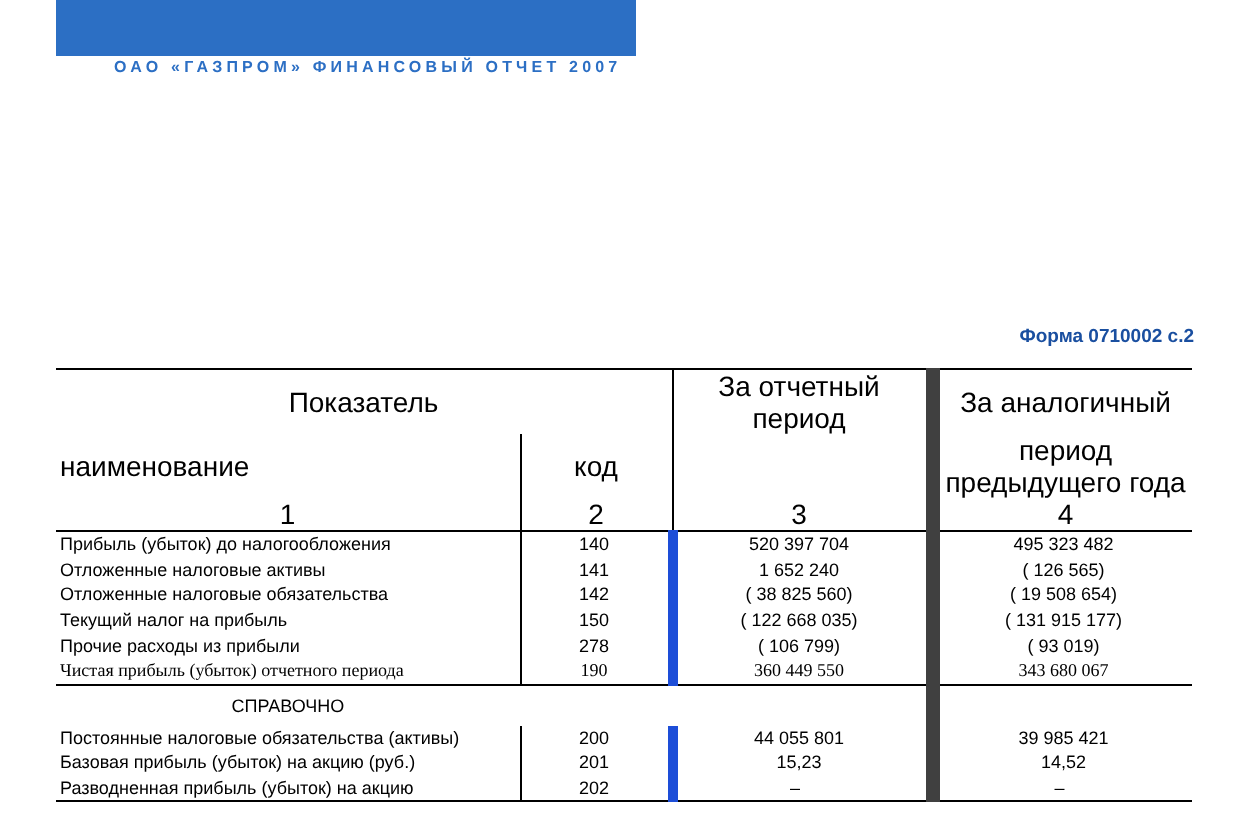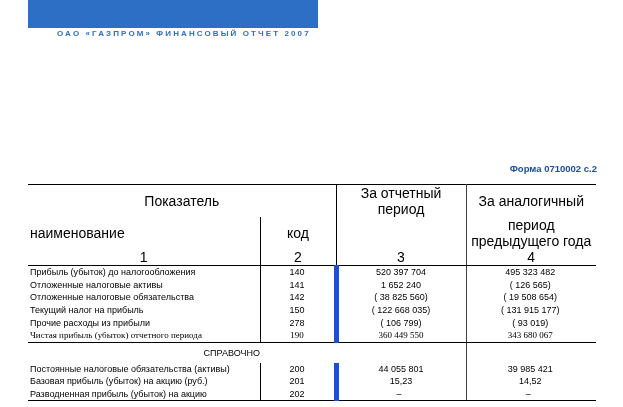--- a/index.html
+++ b/index.html
@@ -85,21 +85,21 @@
   .hdr-row td {
     height: 13px;
     text-align: center;
     font-size: 14px;
   }
   .hdr-row td.lbl-left {
     text-align: left;
     padding-left: 2px;
   }
   .vline-l { border-left: 1px solid #000; }
-  .vline-r { border-right: 1px solid #404040; }
+  .vline-r { border-right: 7px solid #404040; }
 
   .data-row td {
     height: 12.6px;
     font-size: 9px;
   }
   .data-row td.name {
     text-align: left;
     padding-left: 2px;
     white-space: nowrap;
   }
@@ -114,21 +114,21 @@
     white-space: nowrap;
     padding-left: 16px;
   }
   .data-row td.num.dash {
     padding-right: 22px;
   }
   .bold td { font-weight: bold; font-family: Liberation Serif, serif; }
   .spravochno td {
     height: 20px;
     font-size: 9px;
-    text-align: right;
+    text-align: center;
     padding-left: 2px;
     vertical-align: bottom;
   }
   .spravochno td.code,
   .spravochno td.num { text-align: center; }
   .hdr-sep td { border-bottom: 1px solid #000; }
 </style>
 </head>
 <body>
 

